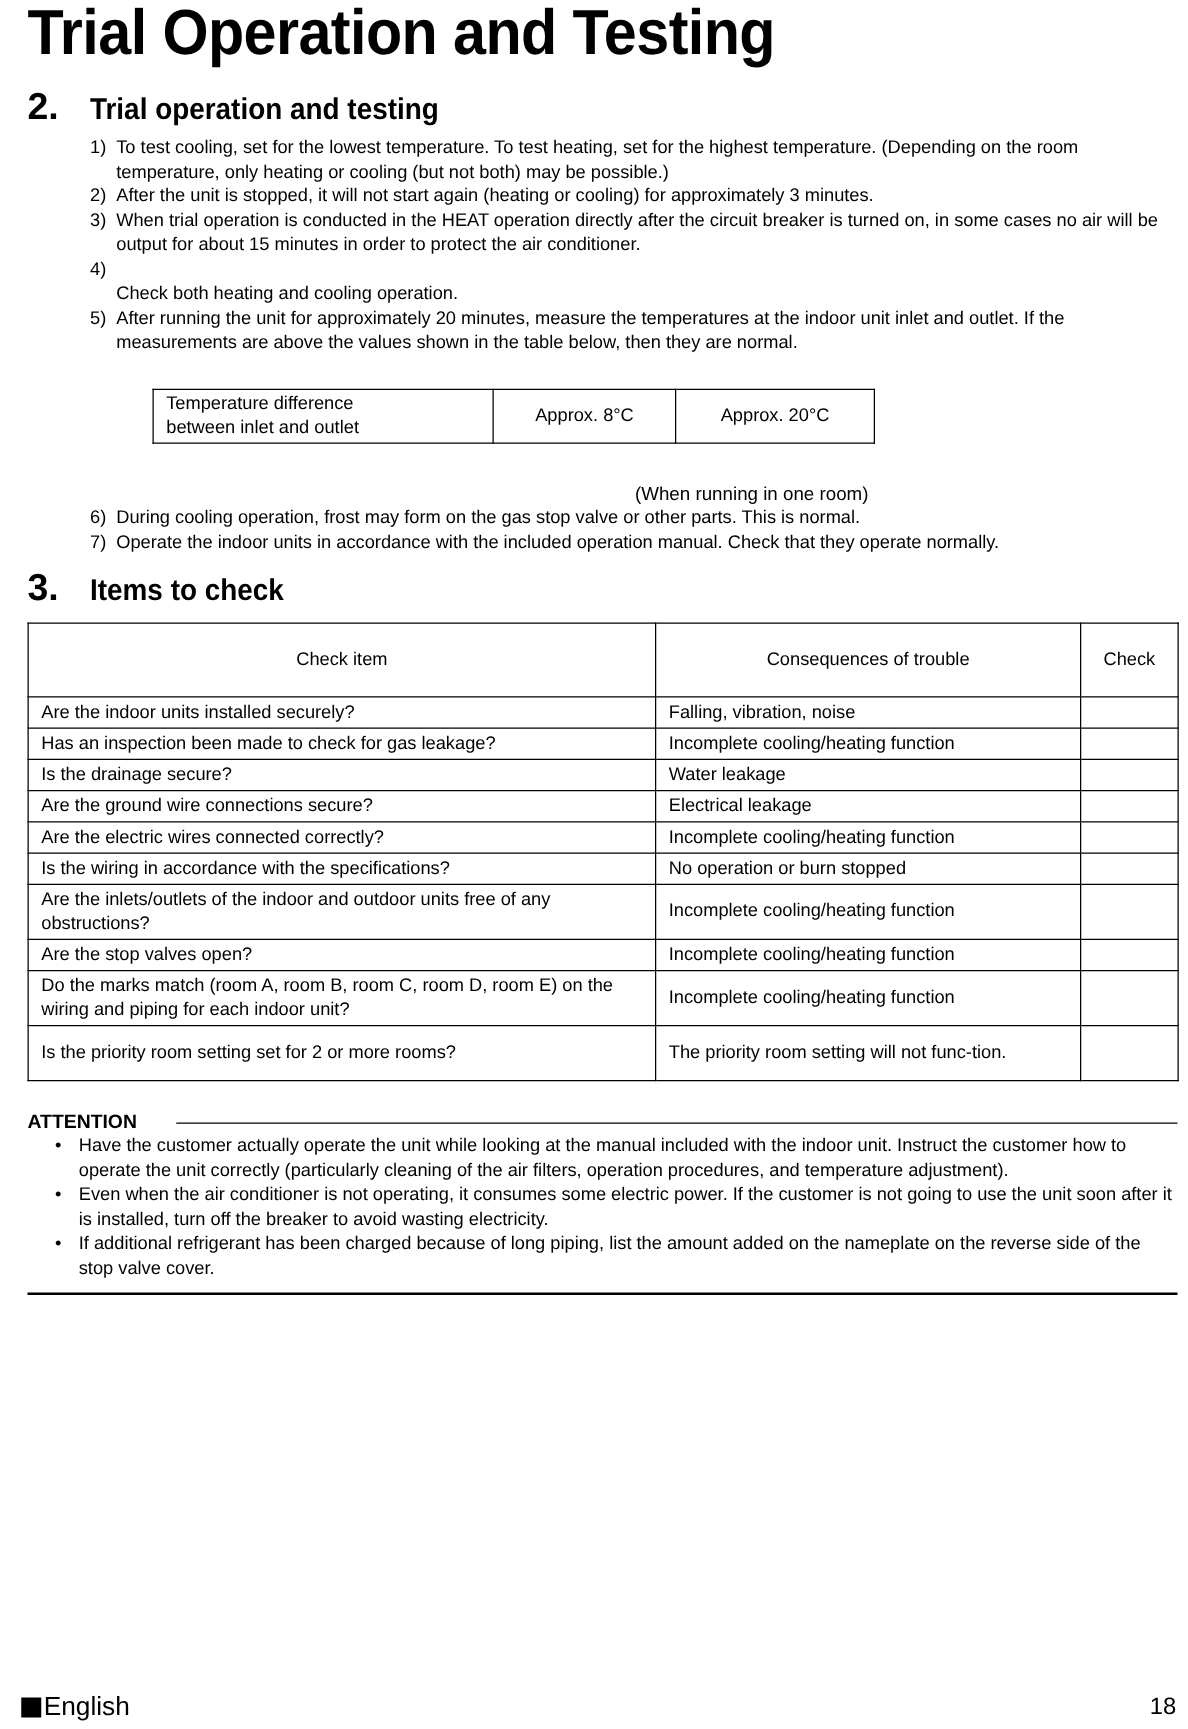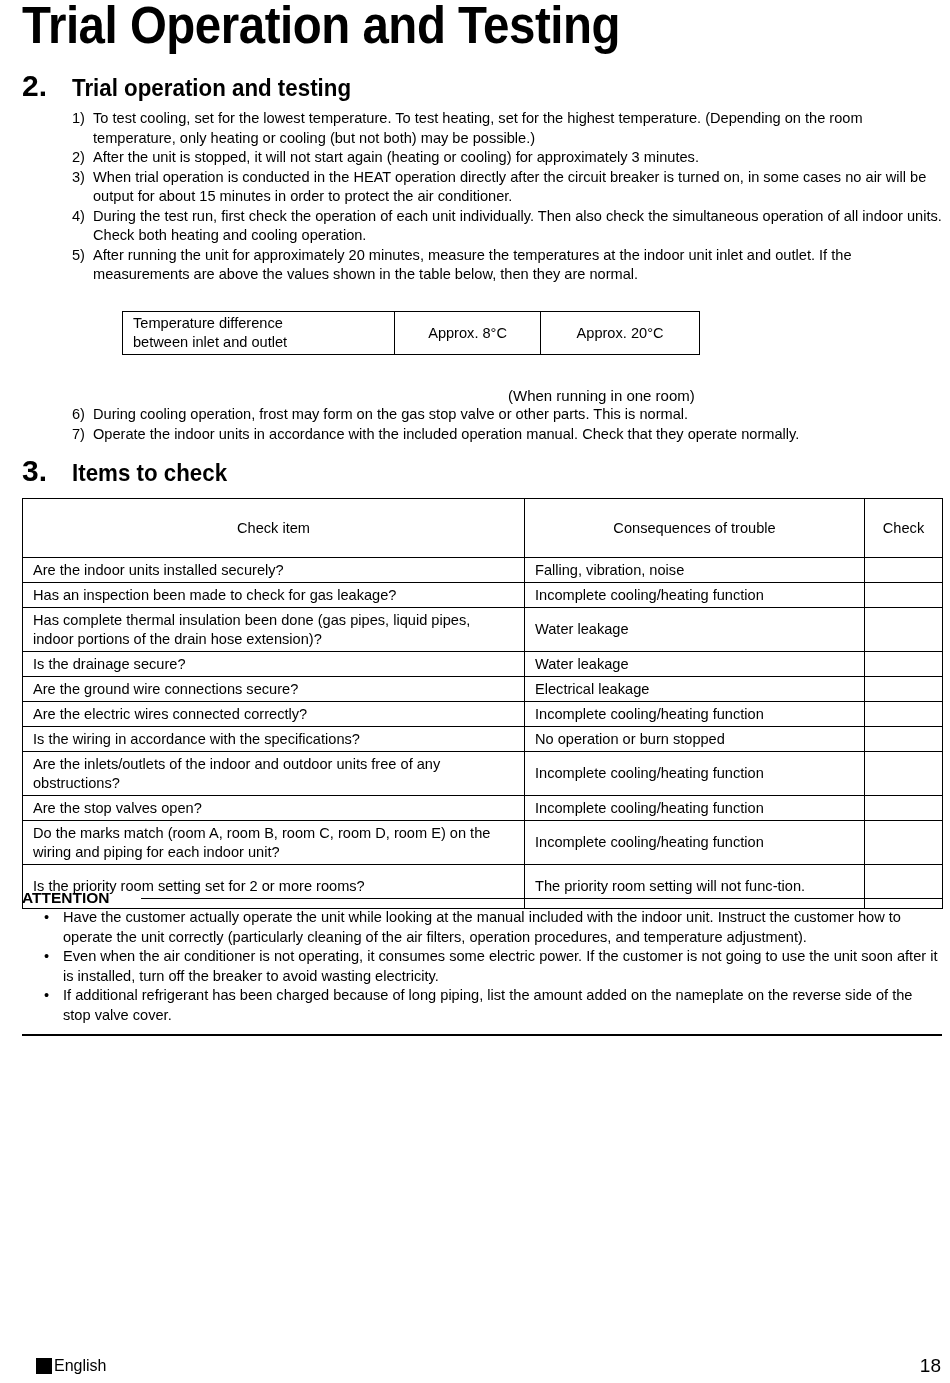--- a/index.html
+++ b/index.html
@@ -37,21 +37,21 @@
   .check-table td.chk { padding: 0; }
 
   .attention { position: absolute; left: 22px; top: 888px; width: 920px; }
   .attention .head { display: flex; align-items: center; font-size: 15.5px; font-weight: bold; line-height: 20px; gap: 28px; }
   .attention .head .rule { flex: 1; height: 0; border-top: 1.5px solid #000; margin-left: 3px; }
   .attention ul { list-style: none; margin: 0; padding: 0 0 0 22px; font-size: 14.6px; line-height: 19.5px; }
   .attention li { display: flex; }
   .attention li .b { width: 19px; flex: none; }
   .bottom-rule { position: absolute; left: 22px; top: 1034px; width: 920px; border-top: 2px solid #000; }
 
-  .footer-lang { position: absolute; left: 36px; top: 1354px; font-size: 16px; line-height: 24px; display: flex; align-items: center; }
+  .footer-lang { position: absolute; left: 17px; top: 1354px; font-size: 21px; line-height: 24px; display: flex; align-items: center; }
   .footer-lang .sq { width: 16px; height: 16px; background: #000; display: inline-block; margin-right: 2px; }
   .footer-page { position: absolute; right: 9px; top: 1354px; font-size: 19px; line-height: 24px; }
 </style>
 </head>
 <body>
 
 <div class="page-title">Trial Operation and Testing</div>
 
 <div class="section-head" style="top:71px;">
   <span class="num">2.</span><span class="txt">Trial operation and testing</span>
@@ -66,21 +66,21 @@
     <span class="n">2)</span>
     <span class="t">After the unit is stopped, it will not start again (heating or cooling) for approximately 3 minutes.</span>
   </div>
   <div class="step">
     <span class="n">3)</span>
     <span class="t">When trial operation is conducted in the HEAT operation directly after the circuit breaker is turned on, in some cases no air will be output for about 15 minutes in order to protect the air conditioner.</span>
   </div>
   <div class="step">
     <span class="n">4)</span>
     <span class="t">
-      <span>During the test run, first check the operation of each unit individually. Then also check the simultaneous operation of all indoor units.</span><br>
+      <br>
       <span>Check both heating and cooling operation.</span>
     </span>
   </div>
   <div class="step">
     <span class="n">5)</span>
     <span class="t">After running the unit for approximately 20 minutes, measure the temperatures at the indoor unit inlet and outlet. If the measurements are above the values shown in the table below, then they are normal.</span>
   </div>
 </div>
 
 <table class="temp-table">
@@ -122,25 +122,20 @@
   </thead>
   <tbody>
     <tr>
       <td>Are the indoor units installed securely?</td>
       <td>Falling, vibration, noise</td>
       <td class="chk"></td>
     </tr>
     <tr>
       <td>Has an inspection been made to check for gas leakage?</td>
       <td>Incomplete cooling/heating function</td>
-      <td class="chk"></td>
-    </tr>
-    <tr class="tall">
-      <td>Has complete thermal insulation been done (gas pipes, liquid pipes, indoor portions of the drain hose extension)?</td>
-      <td>Water leakage</td>
       <td class="chk"></td>
     </tr>
     <tr>
       <td>Is the drainage secure?</td>
       <td>Water leakage</td>
       <td class="chk"></td>
     </tr>
     <tr>
       <td>Are the ground wire connections secure?</td>
       <td>Electrical leakage</td>

